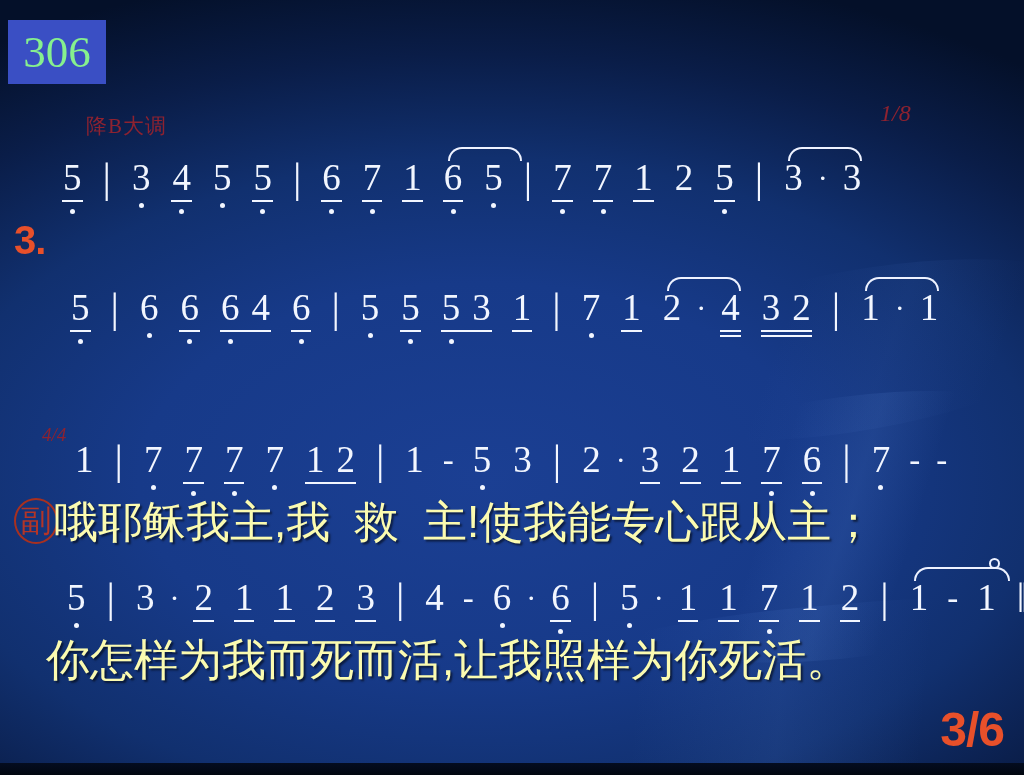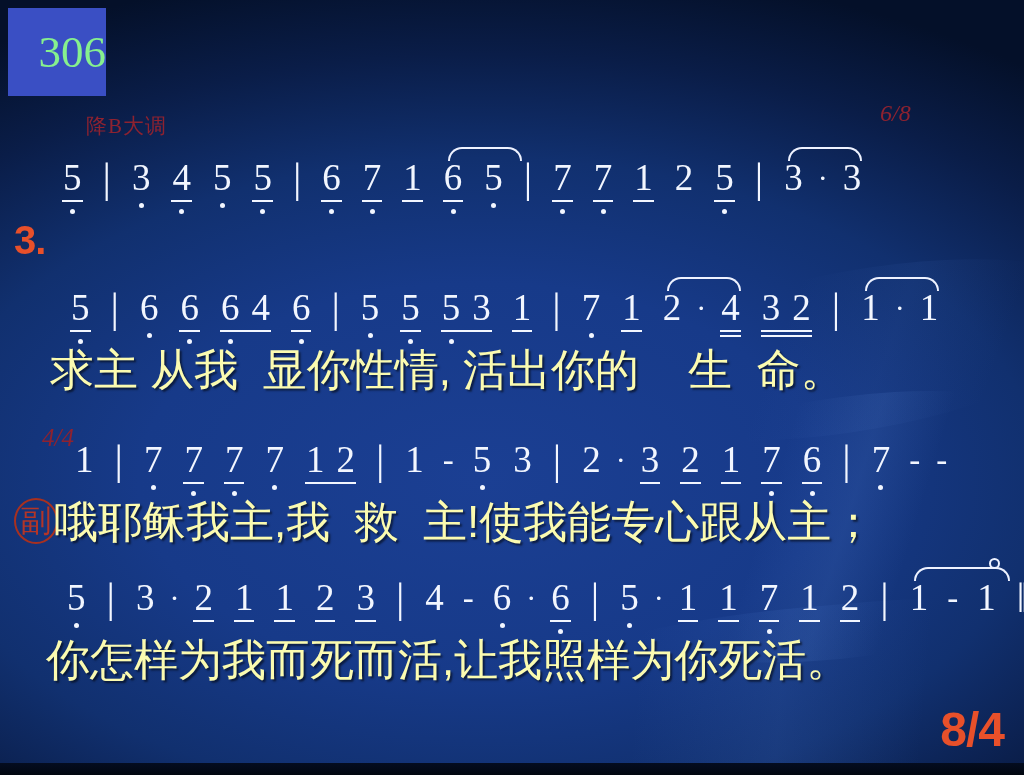--- a/index.html
+++ b/index.html
@@ -41,24 +41,24 @@
     transform: rotate(-10deg);
     border-radius: 50%;
   }
   .bottom-edge {
     position: absolute; left: 0; bottom: 0; width: 1024px; height: 12px;
     background: linear-gradient(180deg, #040c20 0%, #01060f 100%);
   }
 
   
   #number-badge {
-    position: absolute; left: 8px; top: 8px;
-    width: 98px; height: 88px;
+    position: absolute; left: 8px; top: 20px;
+    width: 98px; height: 64px;
     background: #3a4fc4;
-    display: flex; align-items: center; justify-content: flex-end;
+    display: flex; align-items: center; justify-content: center;
   }
   #number-badge .num {
     font-family: "Liberation Serif", serif;
     font-size: 45px;
     color: #86f08e;
     line-height: 1;
     letter-spacing: 0px;
   }
 
   
@@ -86,21 +86,21 @@
     font-size: 21px;
     letter-spacing: 1px;
   }
   #meter-1 {
     left: 880px; top: 100px;
     font-size: 24px;
     font-style: italic;
   }
   #meter-2 {
     left: 42px; top: 424px;
-    font-size: 25px;
+    font-size: 19px;
     font-style: italic;
   }
 
   
   #chorus-marker {
     position: absolute; left: 14px; top: 498px;
     width: 44px; height: 46px;
     display: flex; align-items: center; justify-content: center;
     font-family: "Liberation Serif", serif;
     font-size: 31px;
@@ -230,21 +230,21 @@
   <div class="swoosh swoosh-3"></div>
   <div class="swoosh swoosh-1"></div>
   <div class="swoosh swoosh-2"></div>
 
   <div id="number-badge">
     <span class="num">306</span>
   </div>
 
 
   <div class="marking" id="key-signature">降B大调</div>
-  <div class="marking" id="meter-1">6/8</div>
+  <div class="marking" id="meter-1">1/8</div>
   <div class="marking" id="meter-2">4/4</div>
 
   <div id="verse-number">3.</div>
   <div id="chorus-marker">副</div>
 
   <div class="notation" id="notation-line-1" style="left:52px; top:158px;">
       <span class="tok low u1" style="margin-left: 11px; margin-right: 11px;">5</span>
       <span class="tok bar" style="margin-left: 6px; margin-right: 6px;">|</span>
       <span class="tok low" style="margin-left: 11px; margin-right: 11px;">3</span>
       <span class="tok low u1" style="margin-left: 11px; margin-right: 11px;">4</span>
@@ -345,20 +345,19 @@
       <span class="tok low u1" style="margin-left: 11px; margin-right: 11px;">7</span>
       <span class="tok u1" style="margin-left: 11px; margin-right: 11px;">1</span>
       <span class="tok u1" style="margin-left: 11px; margin-right: 11px;">2</span>
       <span class="tok bar" style="margin-left: 6px; margin-right: 6px;">|</span>
       <span class="tok" style="margin-left: 11px; margin-right: 11px;">1<span class="slur xwide"></span></span>
       <span class="tok dash" style="margin-left: 8px; margin-right: 8px;">-</span>
       <span class="tok" style="margin-left: 11px; margin-right: 11px;">1<span class="fermata"></span></span>
       <span class="tok dbar" style="margin-left: 6px;">‖</span>
     </div>
 
-  <div class="lyrics" style="left:50px; top:344px;">求主 从我  显你性情, 活出你的    生  命。</div>
   <div class="lyrics" style="left:46px; top:634px;">你怎样为我而死而活,让我照样为你死活。</div>
   <div class="lyrics" style="left:54px; top:496px;">哦耶稣我主,我  救  主!使我能专心跟从主；</div>
 
-  <div id="page-indicator">8/4</div>
+  <div id="page-indicator">3/6</div>
 
   <div class="bottom-edge"></div>
 </div>
 
 </body></html>

